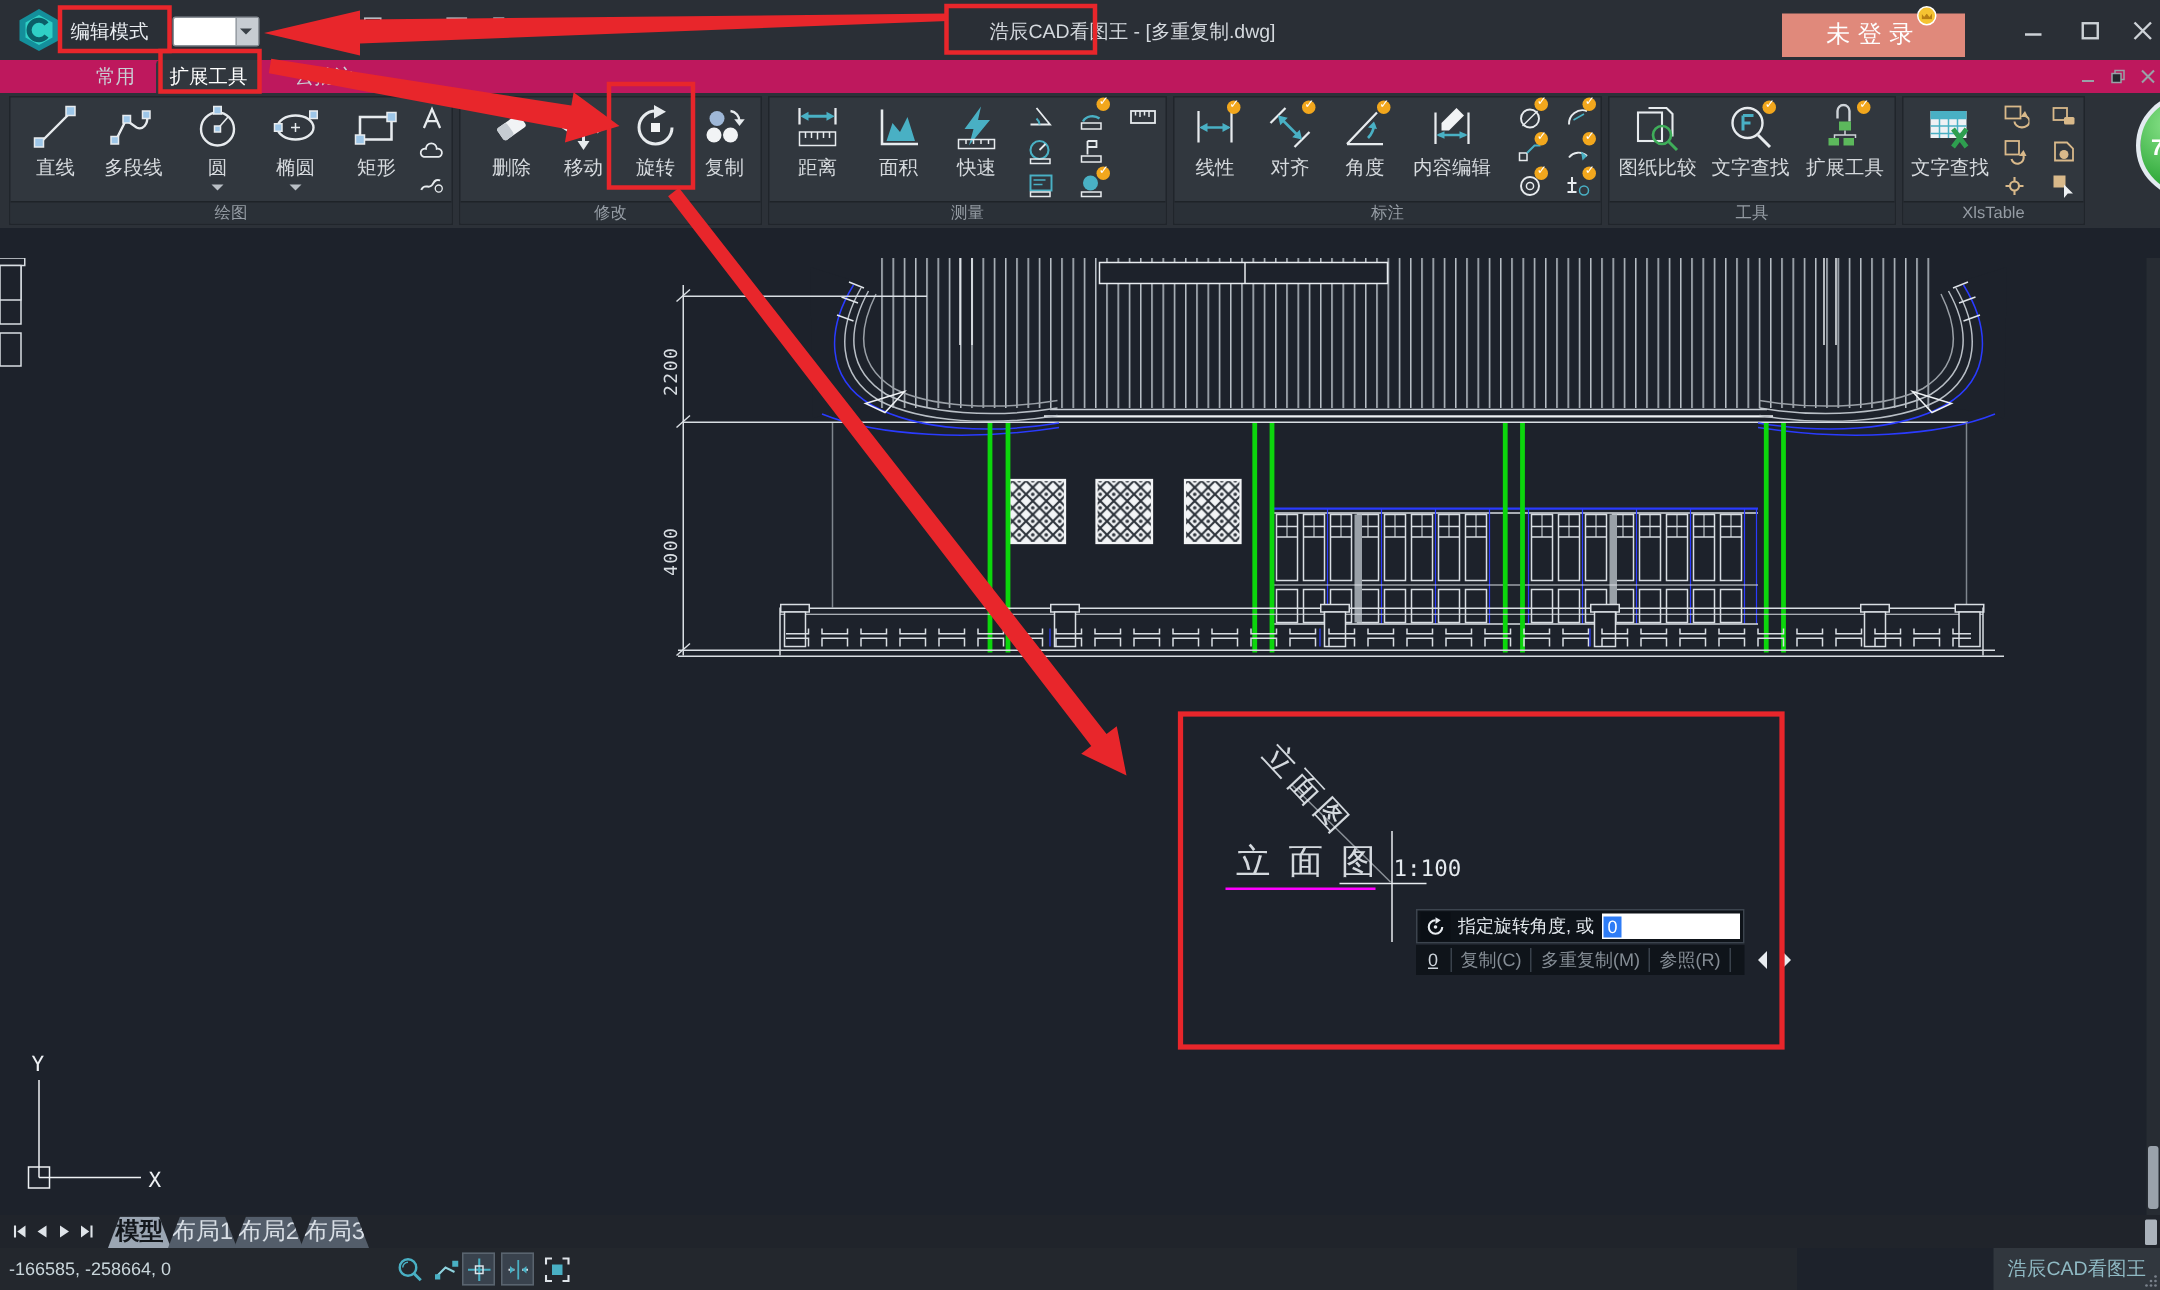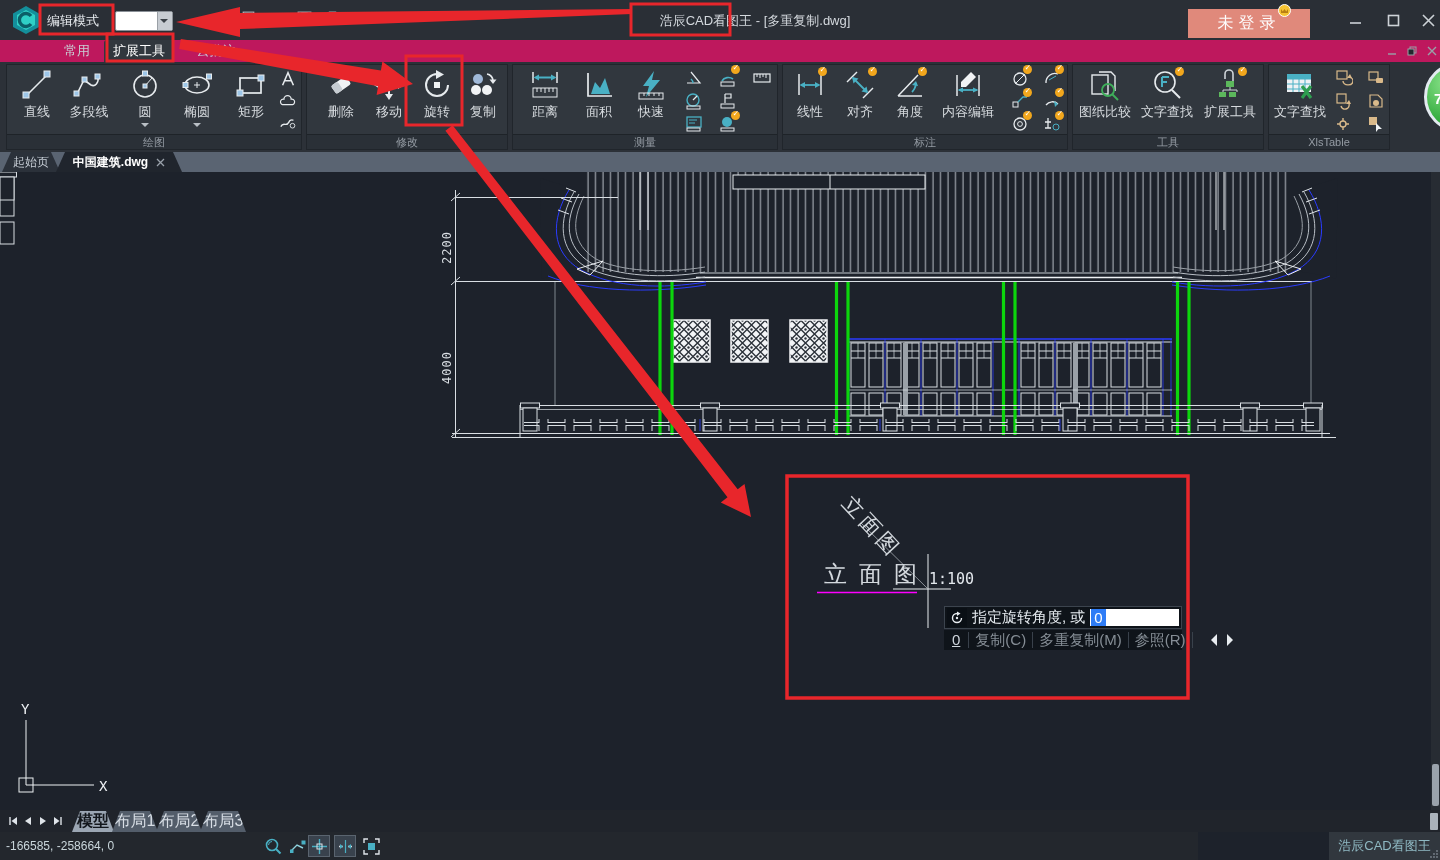--- a/index.html
+++ b/index.html
@@ -68,21 +68,21 @@
   .canvas { position:absolute; left:0; top:172px; width:1440px; height:638px; background:#1d222b; }
   .cadtxt { font-family:"DejaVu Sans Mono","Liberation Mono",monospace; font-size:12px; fill:#d9dee3; letter-spacing:1px; }
   .cadbig { font-family:"DejaVu Sans","Liberation Sans",sans-serif; font-size:21px; fill:#e4e9ee; opacity:.92; letter-spacing:4px; }
   .cadsp  { font-size:23px; letter-spacing:12px; }
   .cadsc  { font-family:"DejaVu Sans Mono","Liberation Mono",monospace; font-size:15px; fill:#e4e9ee; }
   .ucs    { font-family:"DejaVu Sans Mono","Liberation Mono",monospace; font-size:14px; fill:#eef1f4; }
   .vsb { position:absolute; right:0; top:0; width:9px; height:638px; background:#272c33; }
   .vsb .thumb { position:absolute; left:1px; right:1px; top:592px; height:42px; background:#9aa2ab; border-radius:2px; }
 
   
-  .dynpopup { position:absolute; left:944px; top:434px; width:238px; z-index:10; font-size:15px; }
+  .dynpopup { position:absolute; left:944px; top:434px; width:219px; z-index:10; font-size:12px; }
   .drow1 { display:flex; align-items:center; height:23px; background:rgba(13,18,24,.93); border:1px solid #3c444e; }
   .dicon { width:20px; height:19px; background:#0a0f15; display:flex; align-items:center; justify-content:center; margin:0 2px; }
   .dicon svg { width:14px; height:14px; }
   .dprompt { color:#e6ebf0; white-space:nowrap; padding:0 5px 0 3px; }
   .dinput { flex:1; background:#fff; height:17px; margin-right:2px; display:flex; align-items:center; padding-left:1px; }
   .dsel { background:#2e7cf6; color:#fff; padding:0 3px; }
   .drow2 { display:flex; align-items:center; height:20px; background:rgba(13,18,24,.85); margin-top:1px; color:#858d95; }
   .dopt { padding:0 6px; border-right:1px solid #39414b; white-space:nowrap; height:16px; line-height:16px; }
   .dzero { color:#ced5dc; text-decoration:underline; padding:0 8px; }
   .dnav { width:0; height:0; border:6px solid transparent; }
@@ -508,31 +508,20 @@
             <polygon points="9,8 15,14 11.5,14 9,17" fill="#eef1f4"></polygon>
           </svg></span>
       <div class="glabel">XlsTable</div>
     </div>
   </div>
 
   <div class="floatBall">
       <span>75</span>
     </div>
 
-  <div class="doctabs">
-    <div class="dtab" style="left:2px;width:58px">
-        <span>起始页</span>
-      </div>
-    <div class="dtab active" style="left:56px;width:126px">
-      <span>中国建筑.dwg</span>
-      <svg class="x" viewBox="0 0 9 9">
-          <path d="M1,1 L8,8 M8,1 L1,8" stroke="#99a1aa" stroke-width="1.3"></path>
-        </svg>
-    </div>
-  </div>
 
   <div class="canvas">
     <svg width="1440" height="638" viewBox="0 0 1440 638">
       <defs>
         <pattern id="roofhatch" width="7.5" height="12" patternUnits="userSpaceOnUse">
           <rect width="7.5" height="12" fill="#1d222b"></rect>
           <line x1="3" y1="0" x2="3" y2="12" stroke="#b9c0c7" stroke-width="1"></line>
         </pattern>
         <pattern id="lattice" width="9" height="9" patternUnits="userSpaceOnUse">
           <rect width="9" height="9" fill="#f2f4f6"></rect>

